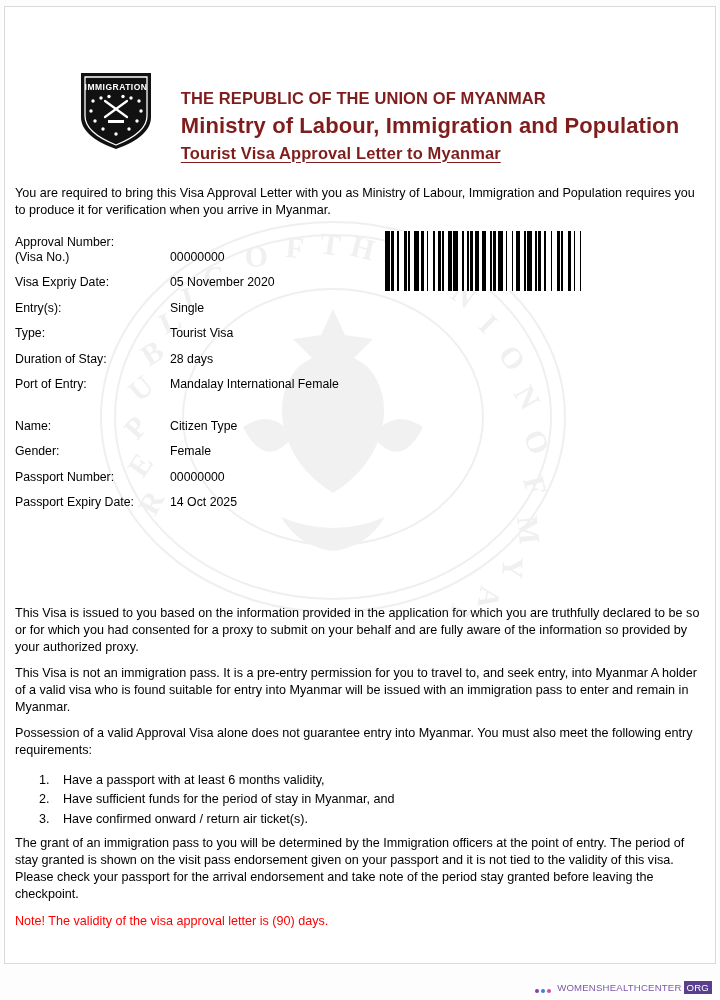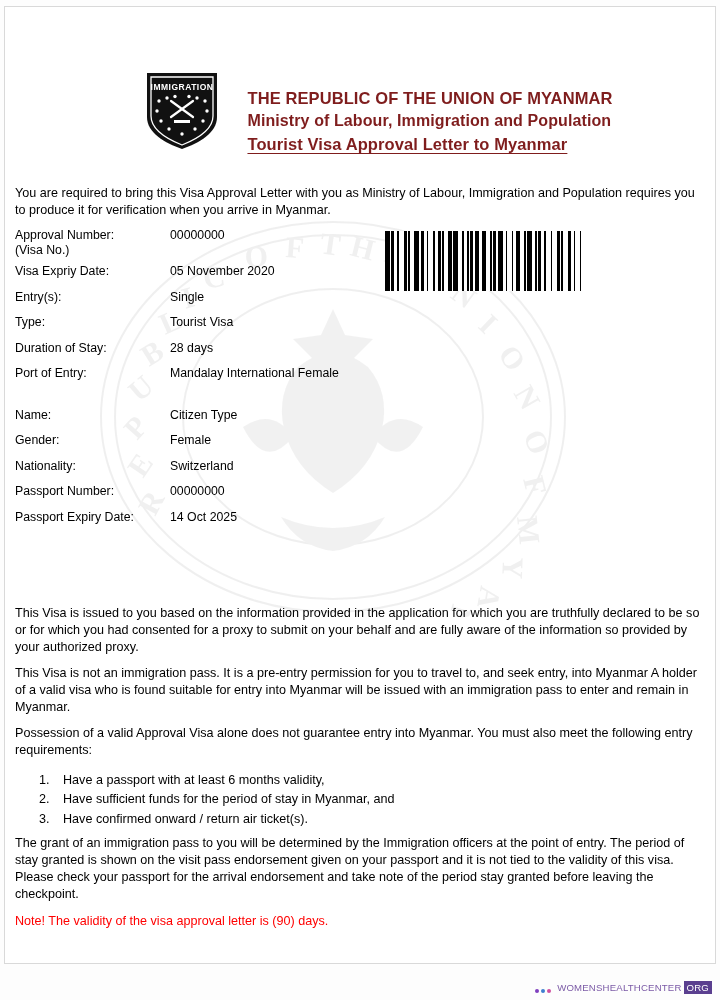--- a/index.html
+++ b/index.html
@@ -68,21 +68,21 @@
   }
   .title-line {
     color: #7f1d1d;
     font-weight: bold;
     font-size: 16.5px;
     letter-spacing: 0.1px;
     line-height: 1.42;
     white-space: nowrap;
   }
   .title-line.l1 { font-size: 16.5px; }
-  .title-line.l2 { font-size: 16px; }
+  .title-line.l2 { font-size: 22px; }
   .title-line.l3 {
     font-size: 16.5px;
     text-decoration: underline;
     text-underline-offset: 3px;
   }
 
   
   .intro {
     position: absolute;
     left: 10px;
@@ -95,21 +95,21 @@
 
   
   .details {
     position: absolute;
     left: 10px;
     top: 221px;
     width: 420px;
   }
   .row {
     display: flex;
-    align-items: flex-start;
+    align-items: flex-end;
     height: 25.5px;
     font-size: 12.3px;
   }
   .row .lbl {
     width: 155px;
     flex: none;
     line-height: 1.18;
   }
   .row .lbl .sub {
     display: block;
@@ -412,24 +412,20 @@
 
       <div class="row">
         <div class="lbl">Name:</div>
         <div class="val">Citizen Type</div>
       </div>
       <div class="row">
         <div class="lbl">Gender:</div>
         <div class="val">Female</div>
       </div>
       <div class="row">
-        <div class="lbl">Nationality:</div>
-        <div class="val">Switzerland</div>
-      </div>
-      <div class="row">
         <div class="lbl">Passport Number:</div>
         <div class="val">00000000</div>
       </div>
       <div class="row">
         <div class="lbl">Passport Expiry Date:</div>
         <div class="val">14 Oct 2025</div>
       </div>
     </div>
 
     <div class="body-text p1">This Visa is issued to you based on the information provided in the application for which you are truthfully declared to be so or for which you had consented for a proxy to submit on your behalf and are fully aware of the information so provided by your authorized proxy.</div>

